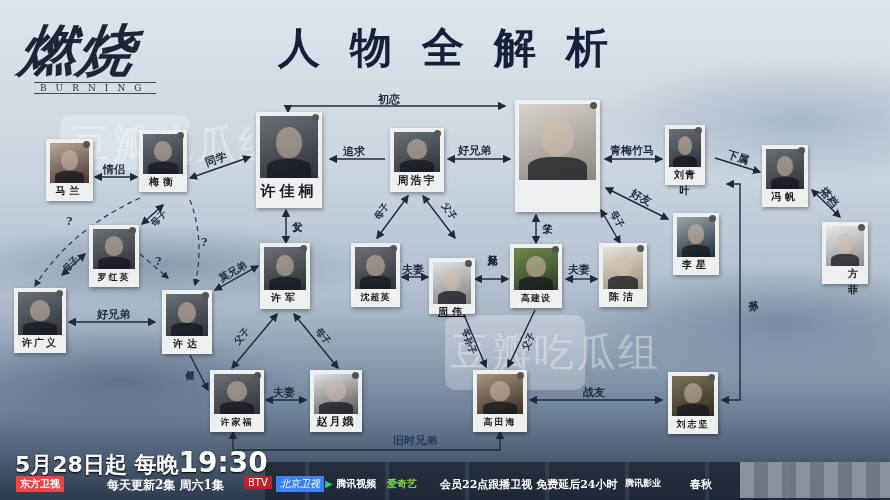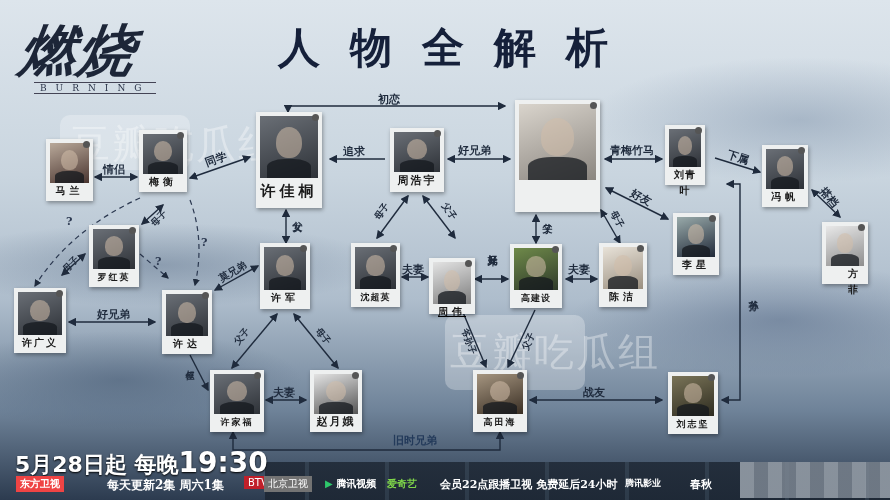--- a/index.html
+++ b/index.html
@@ -265,19 +265,19 @@
 </div>
 
 <div class="rail"></div>
 <div class="footer-date">
   <span>5月28日起</span>
   <span>每晚</span><span class="big">19:30</span>
 </div>
 <span class="badge" style="left:16px;background:#ef4444;font-weight:bold;">东方卫视</span>
 <span class="foot" style="left:95px;margin-left:12px;">每天更新2集 周六1集</span>
 <span class="badge" style="left:244px;background:#c0202a;">BTV</span>
-<span class="badge" style="left:264px;background:#737373;">北京卫视</span>
+<span class="badge" style="left:276px;background:#3b82f6;font-style:italic;">北京卫视</span>
 <span class="foot" style="left:325px;font-size:10px;"><span style="color:#2ec76b;">▶</span> <span>腾讯视频</span></span>
 <span class="foot" style="left:387px;font-size:10px;color:#7fd64a;"><span>爱奇艺</span></span>
 <span class="foot" style="left:440px;font-size:11px;">会员22点跟播卫视 免费延后24小时</span>
 <span class="foot" style="left:625px;font-size:9px;">腾讯影业</span>
 <span class="foot" style="left:690px;font-size:11px;">春秋</span>
 <div class="blur"></div>
 
 </body></html>

